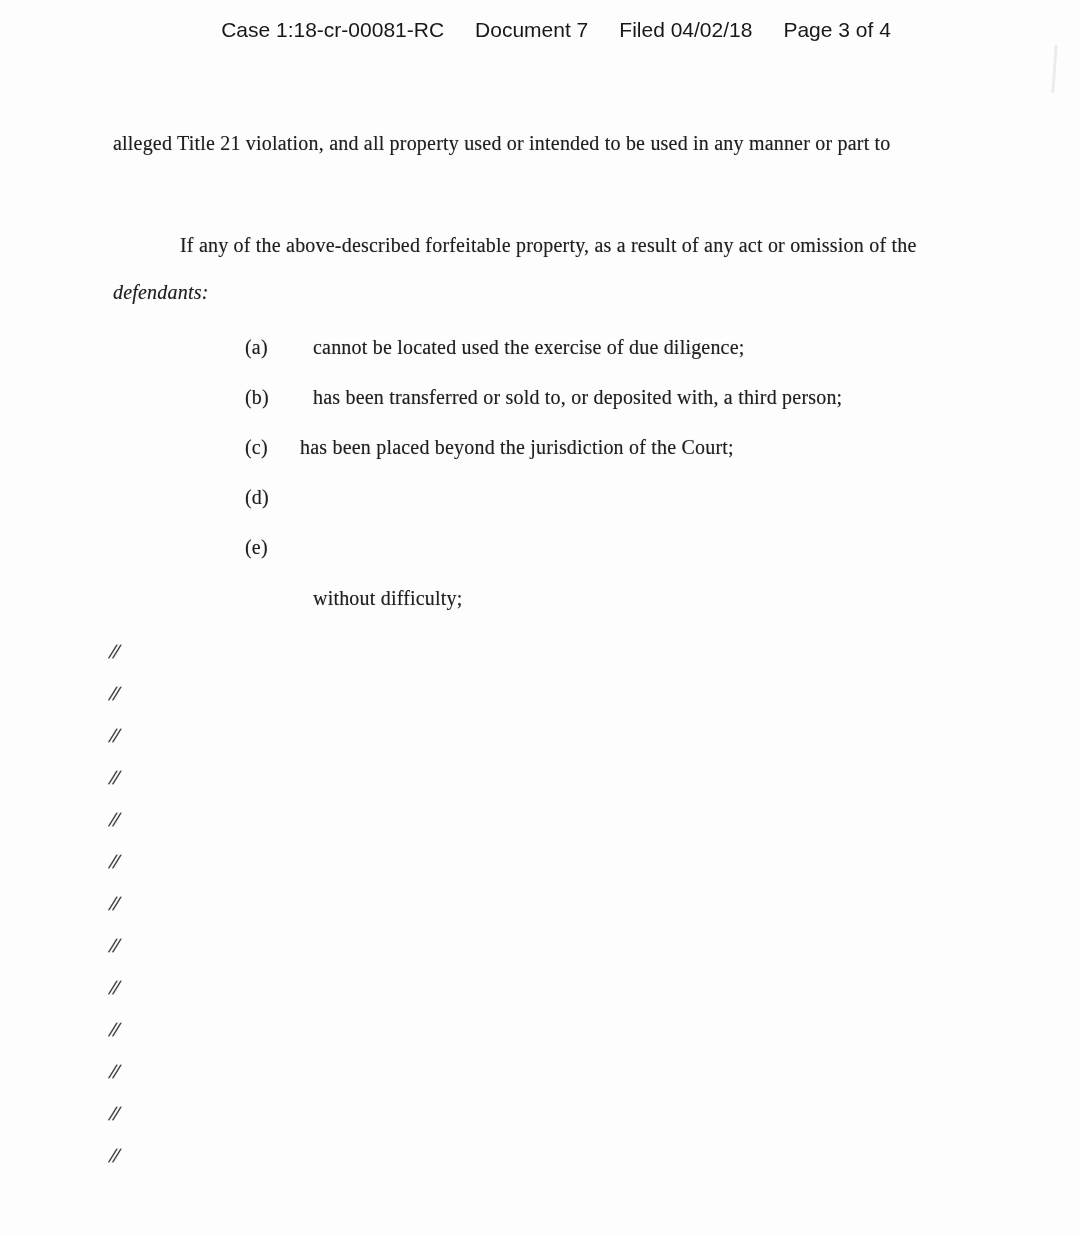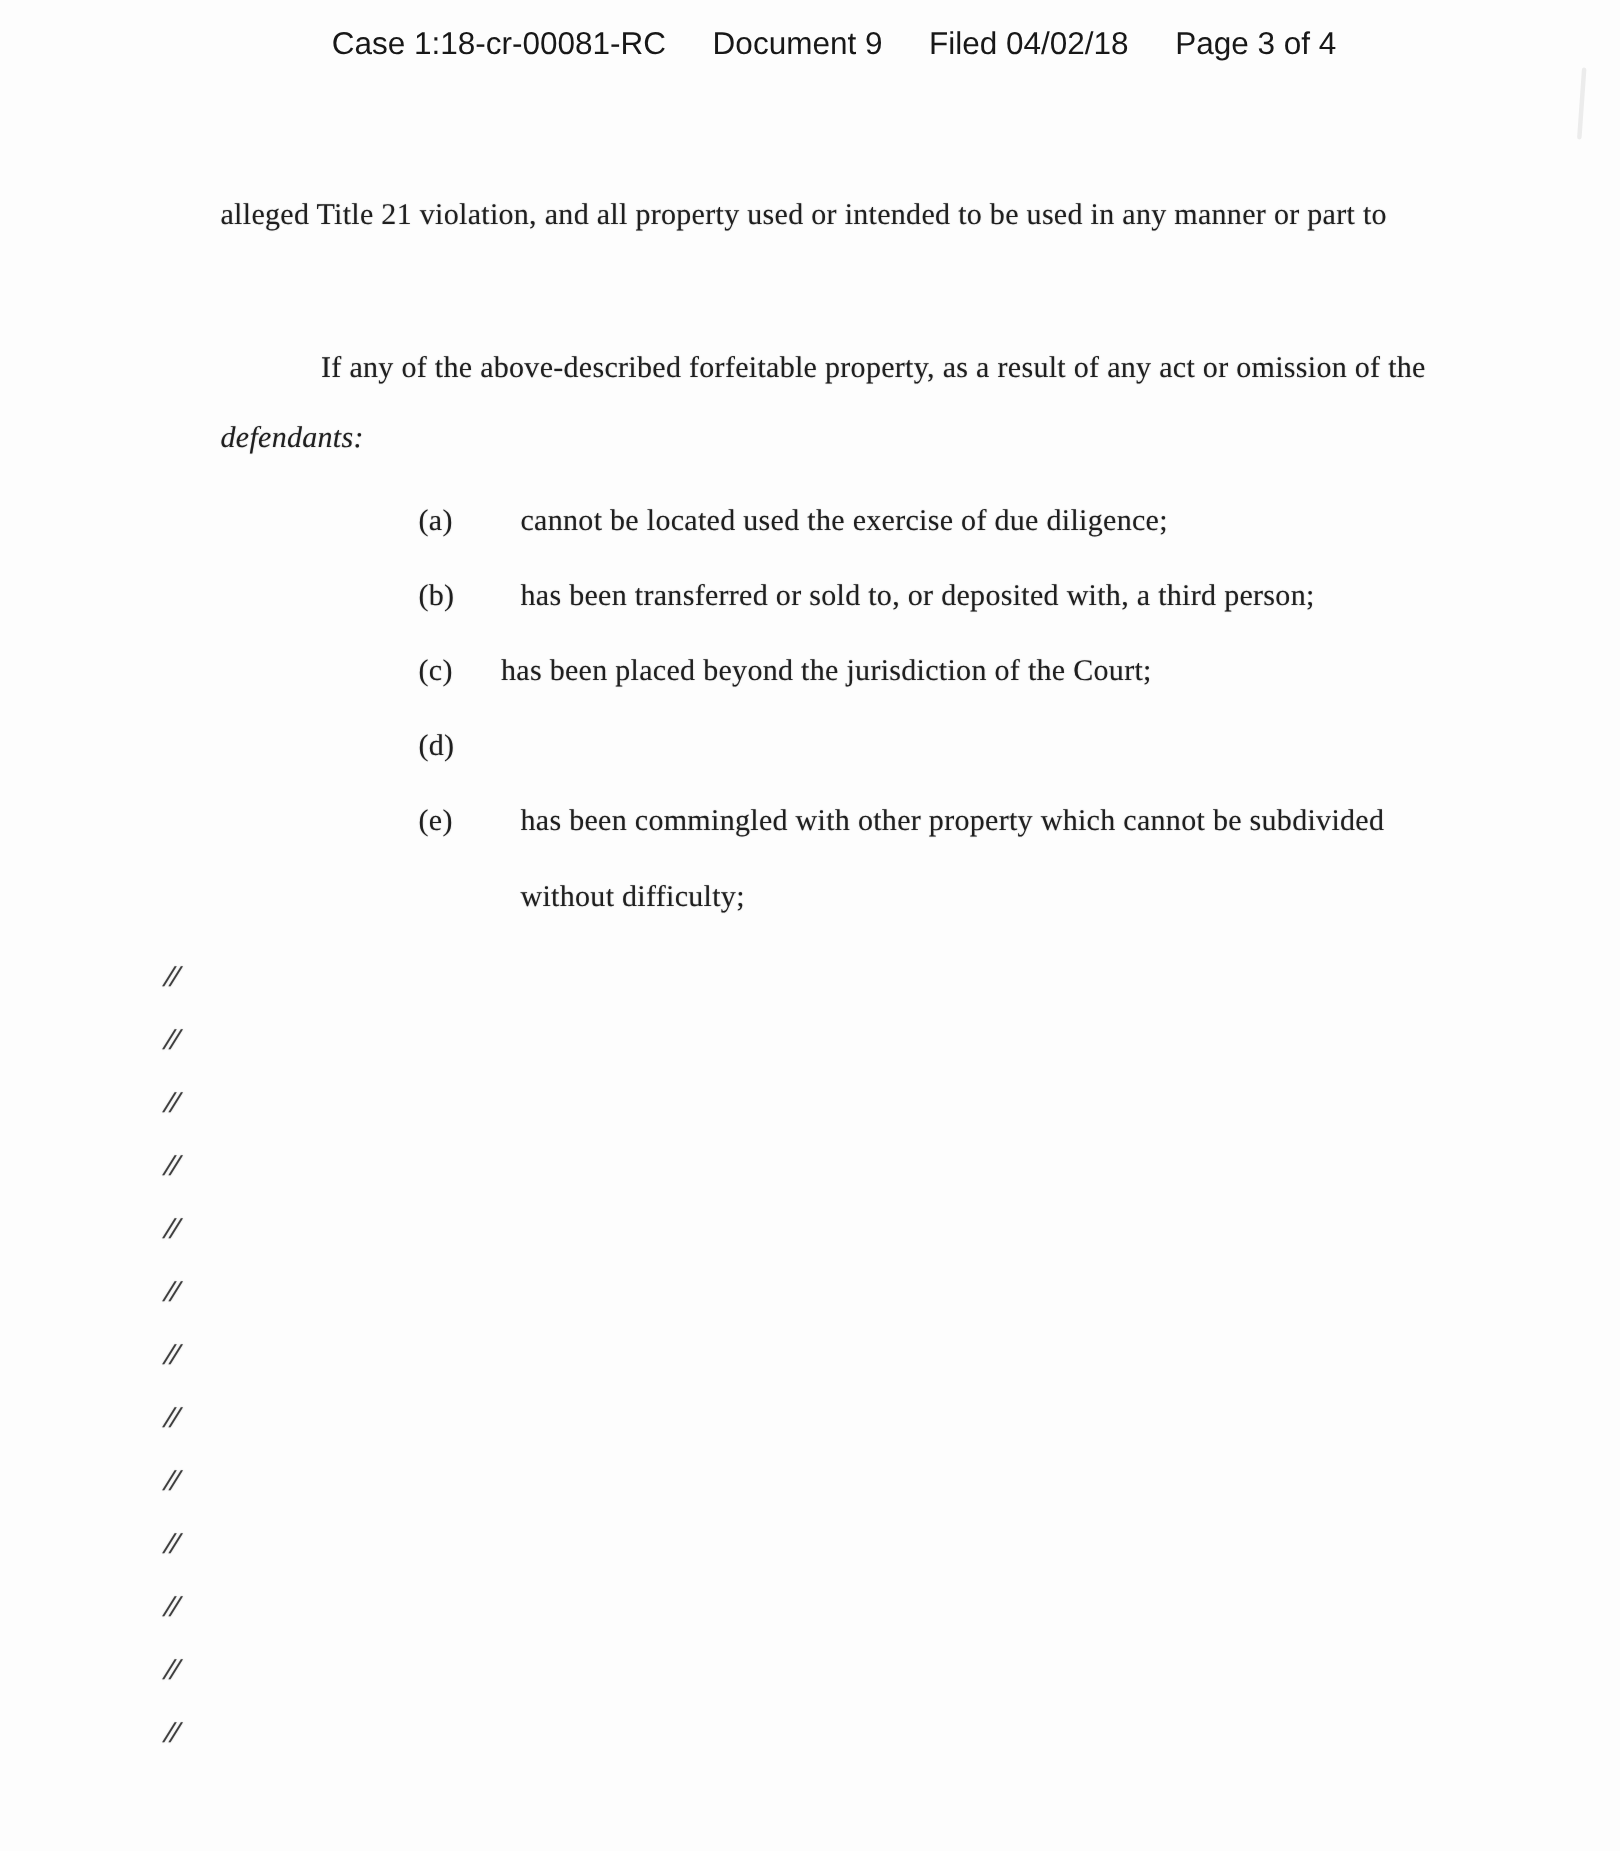--- a/index.html
+++ b/index.html
@@ -32,21 +32,20 @@
   }
   
   .doc-line {
     position: absolute;
     font-family: "Liberation Serif", serif;
     font-size: 20px;
     color: #1f1f1f;
     white-space: nowrap;
     text-shadow: 0 0 0.8px rgba(30,30,30,0.45);
     letter-spacing: 0.2px;
-    margin-left: 34px;
   }
   .p1-line1 { left: 113px; top: 132px; }
   .p1-line2 { left: 113px; top: 183px; }
   .p2-line1 { left: 180px; top: 234px; }
   .p2-line2 { left: 113px; top: 281px; font-style: italic; }
 
   .li-label-a { left: 245px; top: 336px; }
   .li-text-a  { left: 313px; top: 336px; }
   .li-label-b { left: 245px; top: 386px; }
   .li-text-b  { left: 313px; top: 386px; }
@@ -89,21 +88,21 @@
     border-radius: 2px;
   }
 </style>
 </head>
 <body>
 
 <div class="page">
 
   <div class="header-stamp">
     <span>Case 1:18-cr-00081-RC</span>
-    <span>Document 9</span>
+    <span>Document 7</span>
     <span>Filed 04/02/18</span>
     <span>Page 3 of 4</span>
   </div>
 
   <div class="scan-artifact"></div>
 
   <div class="doc-line p1-line1">alleged Title 21 violation, and all property used or intended to be used in any manner or part to</div>
   <div class="doc-line p2-line1">If any of the above-described forfeitable property, as a result of any act or omission of the</div>
   <div class="doc-line p2-line2">defendants:</div>
 
@@ -112,21 +111,20 @@
 
   <div class="doc-line li-label-b">(b)</div>
   <div class="doc-line li-text-b">has been transferred or sold to, or deposited with, a third person;</div>
 
   <div class="doc-line li-label-c">(c)</div>
   <div class="doc-line li-text-c">has been placed beyond the jurisdiction of the Court;</div>
 
   <div class="doc-line li-label-d">(d)</div>
 
   <div class="doc-line li-label-e">(e)</div>
-  <div class="doc-line li-text-e">has been commingled with other property which cannot be subdivided</div>
   <div class="doc-line li-text-e2">without difficulty;</div>
 
   <div class="slash-column">
     <span class="slash-mark">//</span>
     <span class="slash-mark">//</span>
     <span class="slash-mark">//</span>
     <span class="slash-mark">//</span>
     <span class="slash-mark">//</span>
     <span class="slash-mark">//</span>
     <span class="slash-mark">//</span>

